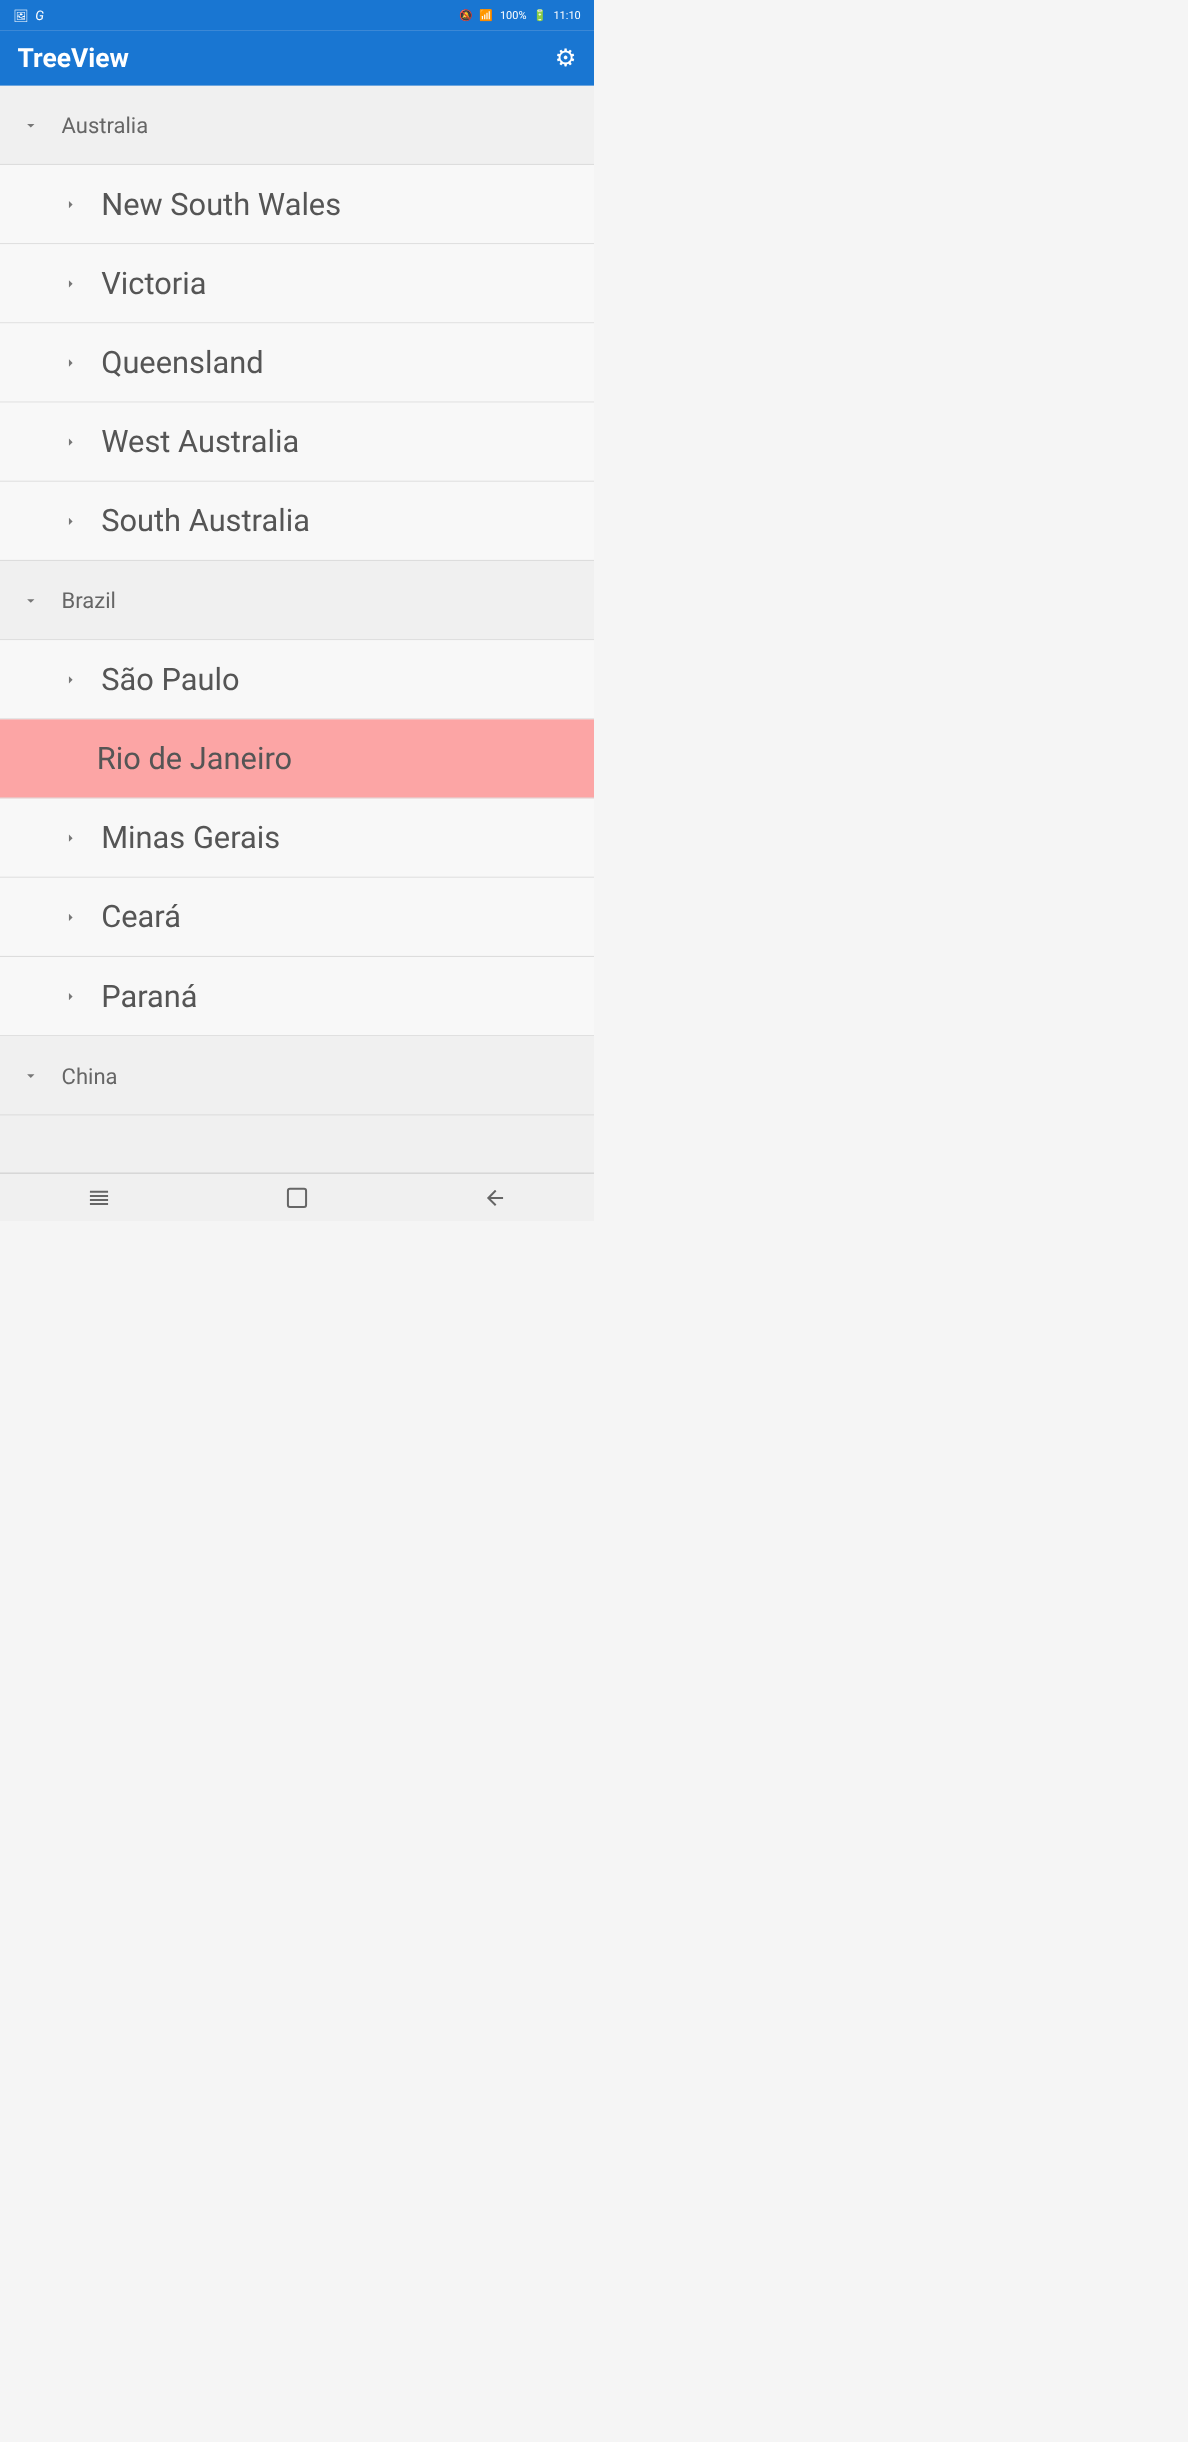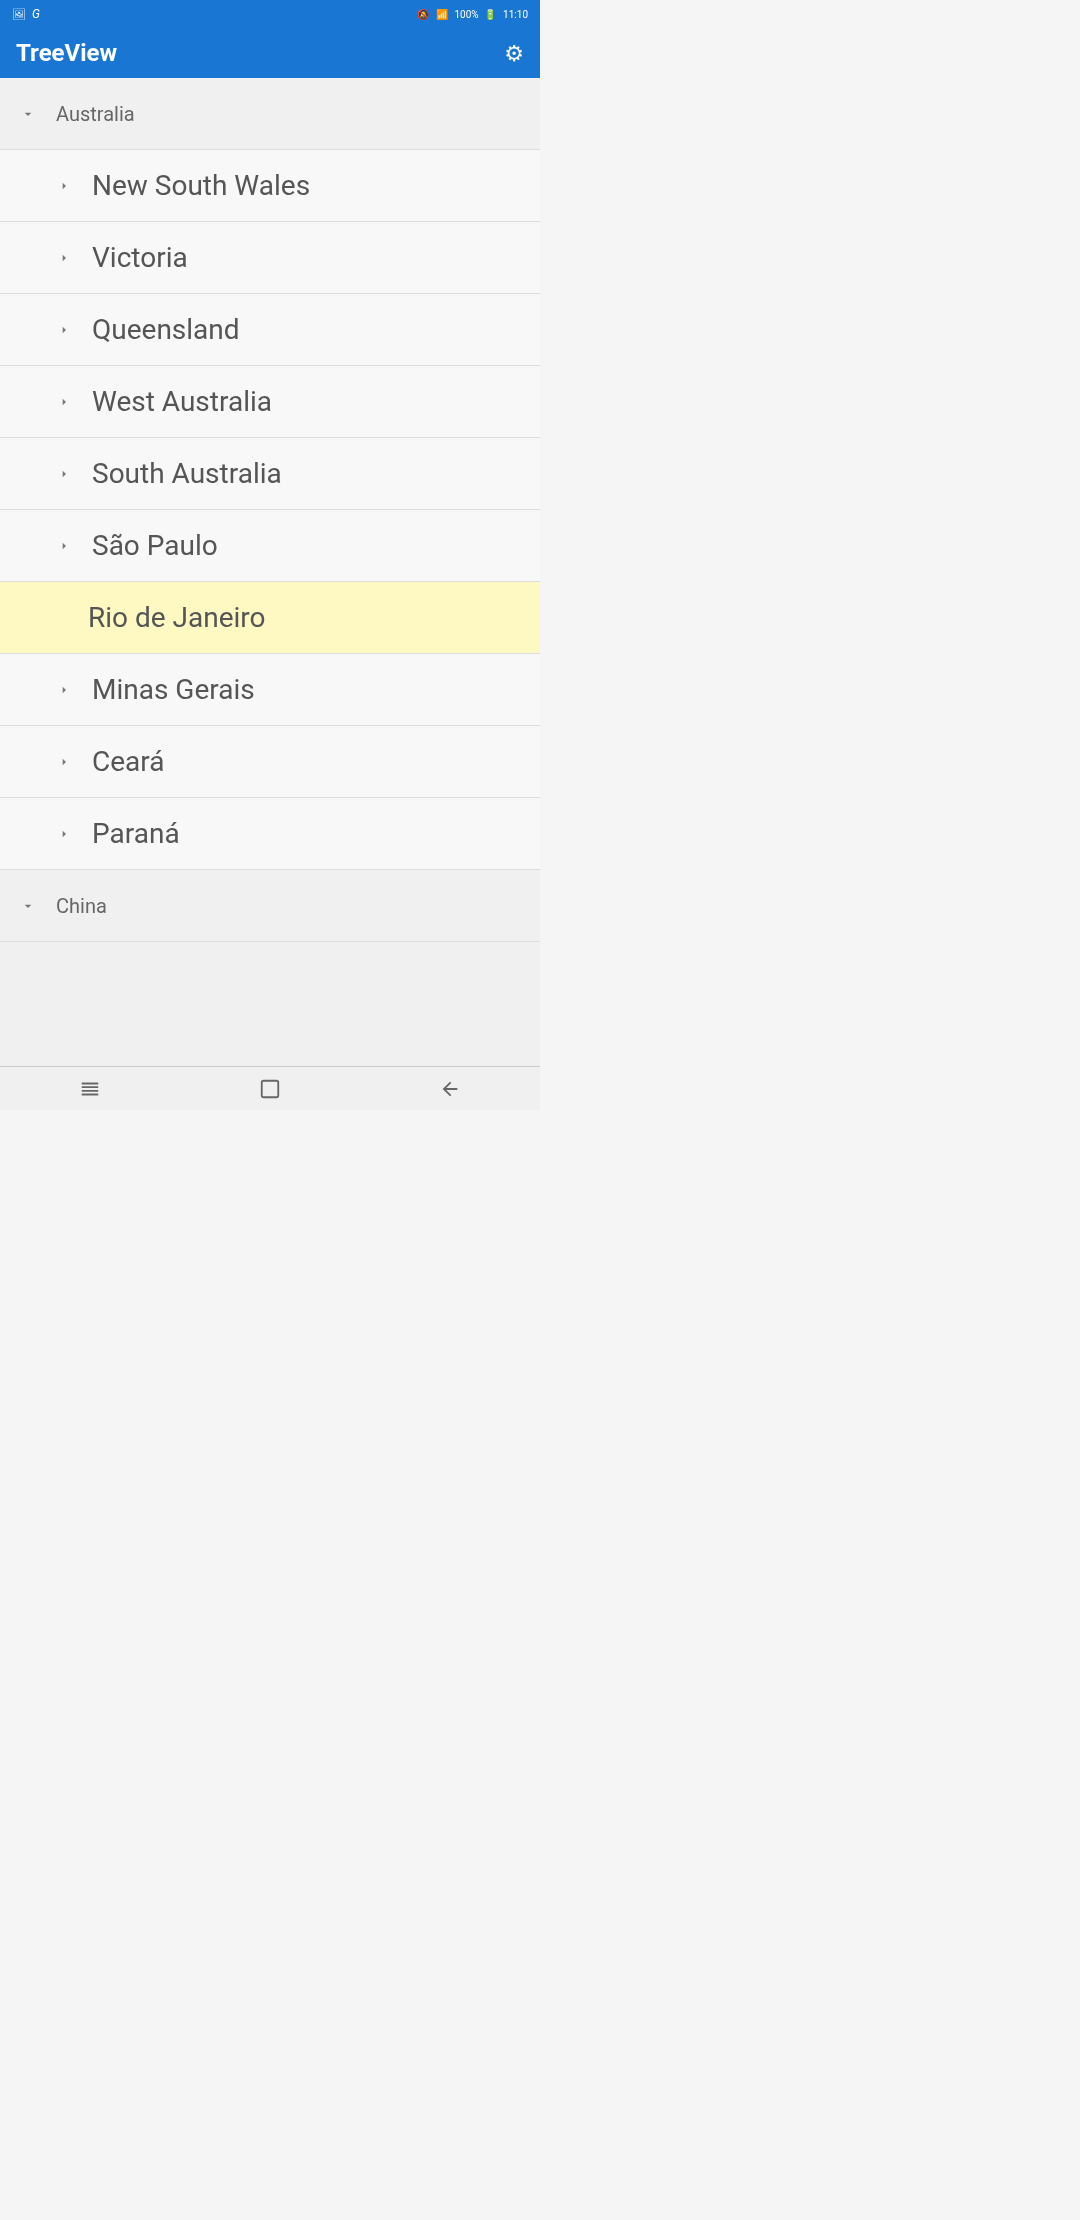--- a/index.html
+++ b/index.html
@@ -86,21 +86,21 @@
     .tree-row.country {
       background: #f0f0f0;
     }
 
     .tree-row.child {
       background: #f8f8f8;
       padding-left: 52px;
     }
 
     .tree-row.leaf {
-      background: #fef9c3;
+      background: #fca5a5;
       padding-left: 88px;
     }
 
     .chevron-down {
       width: 24px;
       height: 24px;
       margin-right: 16px;
       display: flex;
       align-items: center;
       justify-content: center;
@@ -228,20 +228,28 @@
 
   <div class="tree-row child">
     <div class="chevron-right">
       <svg width="16" height="16" viewBox="0 0 24 24">
           <path d="M10 17l5-5-5-5v10z"></path>
         </svg>
     </div>
     <span class="row-label">South Australia</span>
   </div>
 
+  <div class="tree-row country">
+    <div class="chevron-down">
+      <svg width="16" height="16" viewBox="0 0 24 24">
+          <path d="M7 10l5 5 5-5z"></path>
+        </svg>
+    </div>
+    <span class="row-label country-label">Brazil</span>
+  </div>
 
   <div class="tree-row child">
     <div class="chevron-right">
       <svg width="16" height="16" viewBox="0 0 24 24">
           <path d="M10 17l5-5-5-5v10z"></path>
         </svg>
     </div>
     <span class="row-label">São Paulo</span>
   </div>
 

